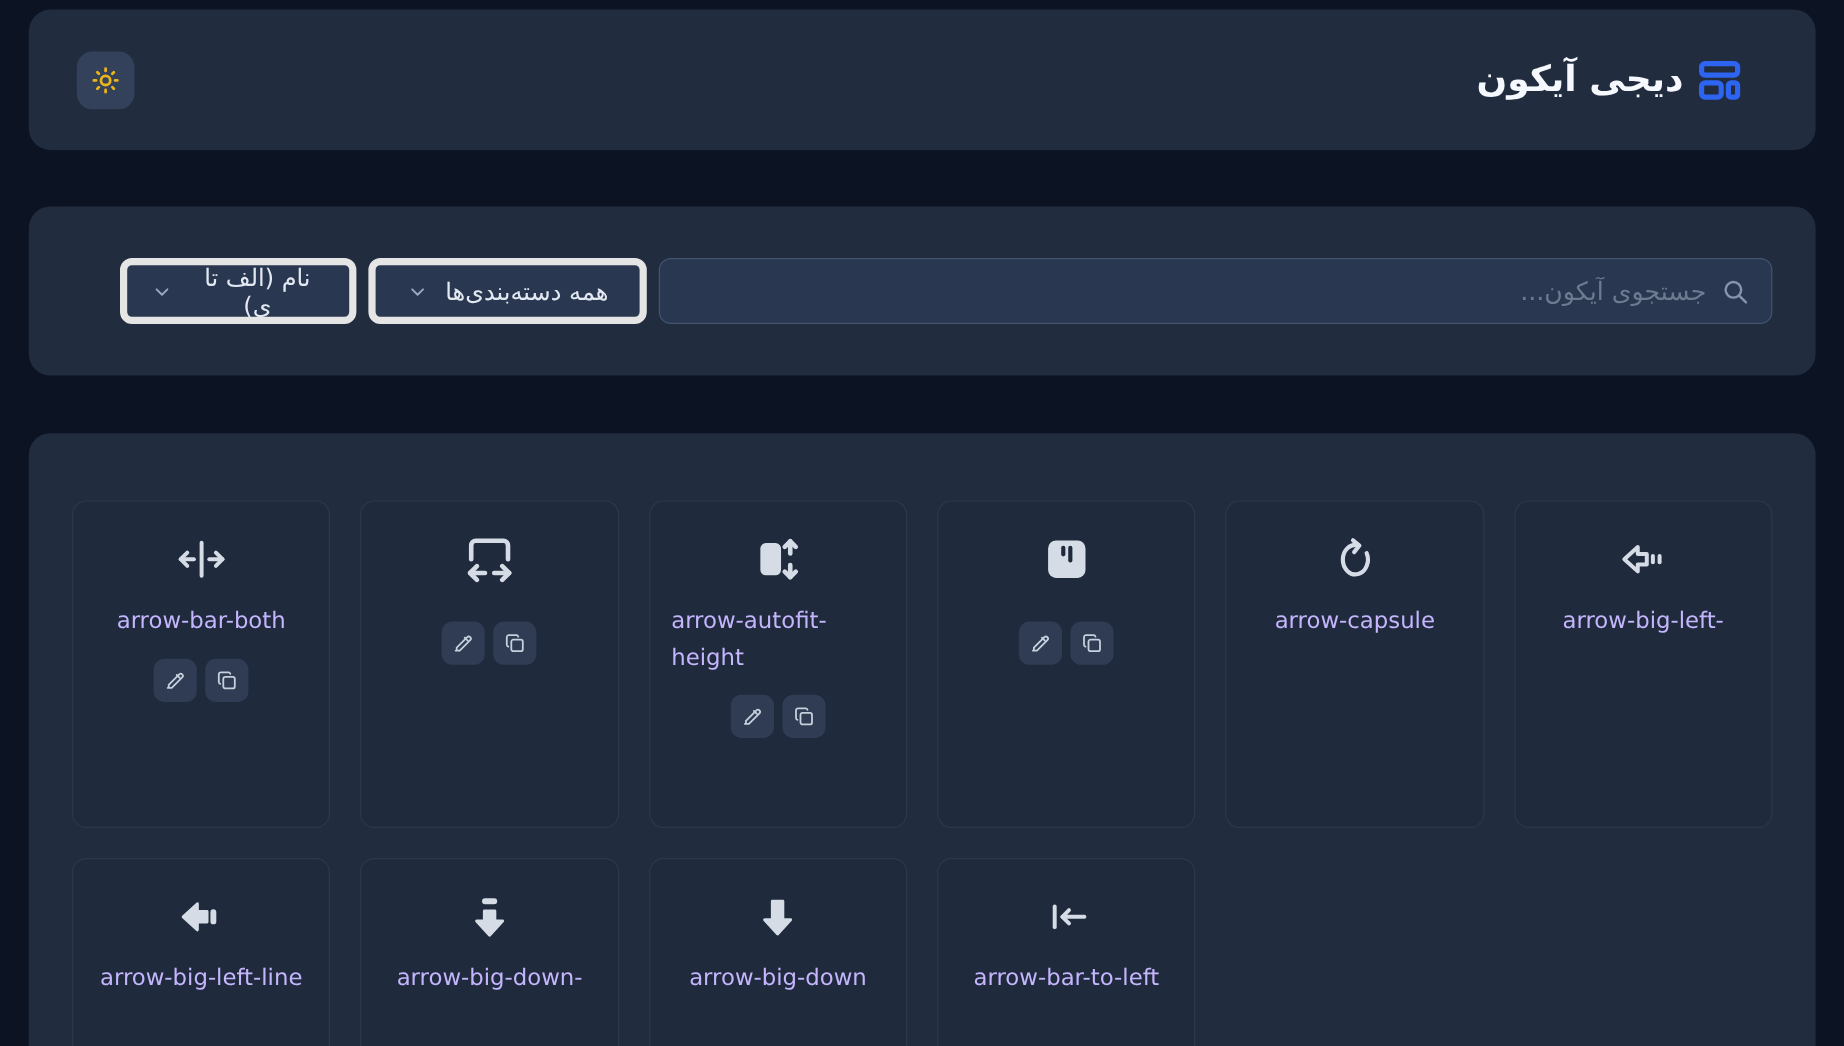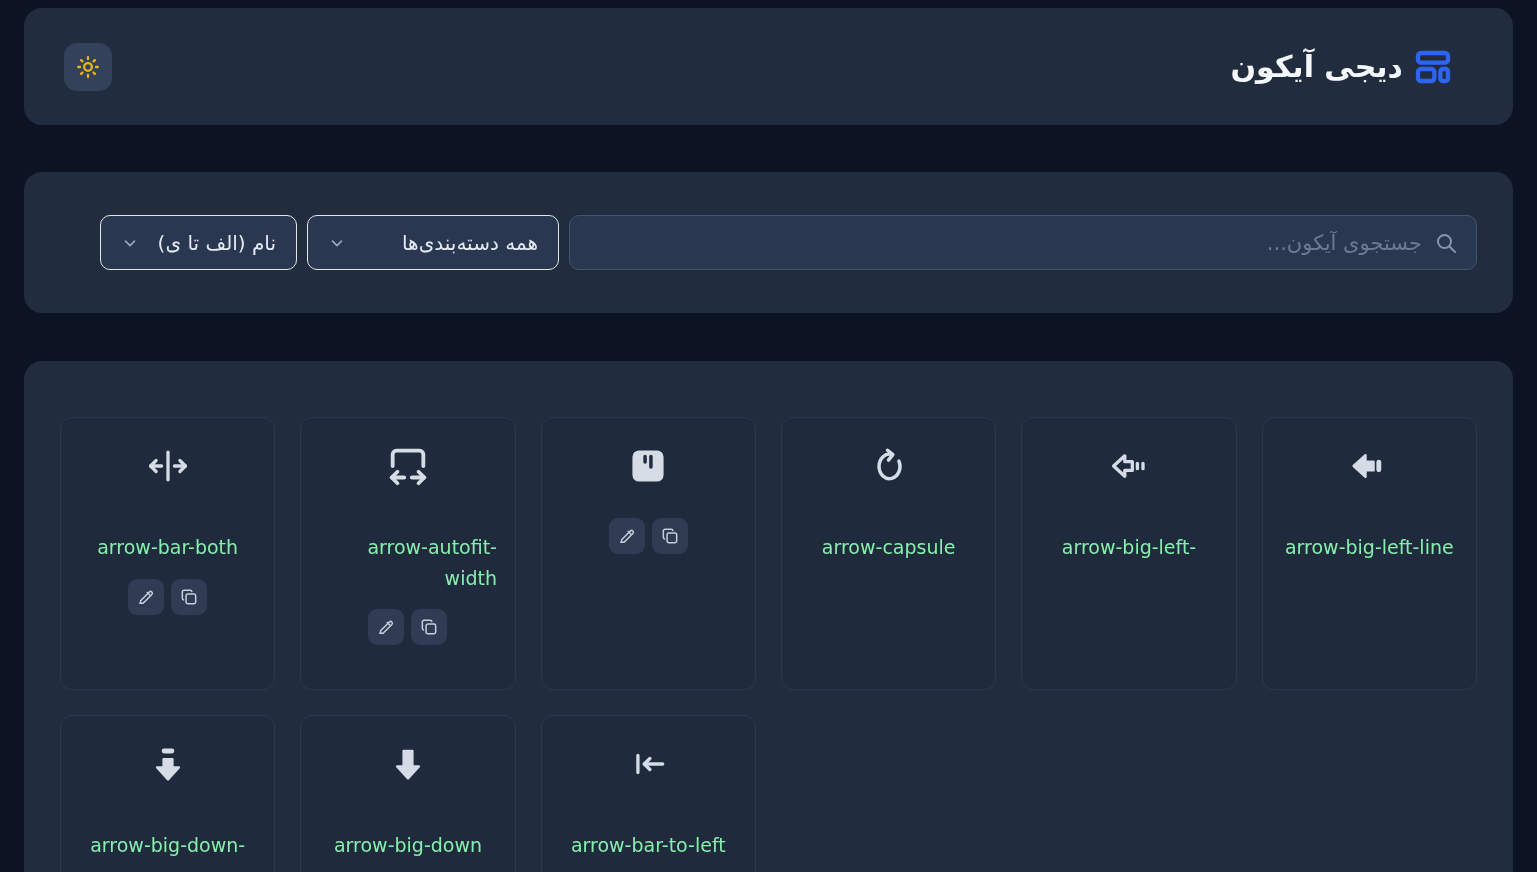--- a/index.html
+++ b/index.html
@@ -40,28 +40,28 @@
     background:#293750; border:1px solid #45546e; border-radius:10px;
     display:flex; align-items:center; gap:12px; padding:0 18px;
   }
   .search-box input {
     flex:1; background:transparent; border:none; outline:none;
     font-family:"DejaVu Sans", sans-serif;
     font-size:21px; color:#dfe6f0;
   }
   .search-box input::placeholder { color:#6d7a90; }
   .select-btn {
-    height:55px; background:#293750; border:1px solid #e5e5e5; border-radius:10px;
+    height:55px; background:#293750; border:6px solid #e5e5e5; border-radius:10px;
     display:flex; align-items:center; justify-content:space-between;
     padding:0 20px; cursor:pointer;
     font-family:"DejaVu Sans", sans-serif;
     font-size:20px; color:#e3e9f2;
   }
   .select-btn .chev { display:flex; margin-right:14px; }
-  .select-category { width:252px; }
+  .select-category { width:232px;justify-content:center; }
   .select-sort { width:197px; }
   
   .grid-panel {
     margin:48px 24px 0;
     min-height:700px;
     background:#212c3f;
     border-radius:18px;
     padding:56px 36px 36px;
   }
   .icon-grid {
@@ -73,24 +73,23 @@
   .card {
     min-height:273px;
     background:#1f2a3c;
     border:1px solid #2b384e;
     border-radius:12px;
     padding:12px 12px 16px;
     display:flex; flex-direction:column; align-items:center;
   }
   .icon-area { height:72px; display:flex; align-items:center; justify-content:center; overflow:visible; }
   .icon-name {
-    margin-top:30px;
     max-width:178px;
     font-size:19px; line-height:30.5px;
-    color:#86efac; text-align:right;
+    color:#c4b5fd; text-align:left;
     overflow-wrap:break-word; direction:ltr;
   }
   .actions { margin-top:16px; display:flex; gap:7px; }
   .action-btn {
     width:36px; height:36px; border:none; border-radius:9px;
     background:#2f3c54; display:flex; align-items:center; justify-content:center;
     cursor:pointer; color:#c6cfdc;
   }
   svg { display:block; }
   .glyph { color:#d5dce6; }
@@ -280,35 +279,54 @@
       </button>
     </div>
   </div>
 
   <div class="card">
     <div class="icon-area">
       <svg class="glyph" width="46" height="46">
             <use href="#i-arrow-autofit-width"></use>
           </svg>
     </div>
-    <div class="icon-name">arrow-autofit-width</div>
     <div class="actions">
       <button class="action-btn">
         <svg width="20" height="20">
               <use href="#i-pencil"></use>
             </svg>
       </button>
       <button class="action-btn">
         <svg width="20" height="20">
               <use href="#i-copy"></use>
             </svg>
       </button>
     </div>
   </div>
 
+  <div class="card">
+    <div class="icon-area">
+      <svg class="glyph" width="46" height="46">
+            <use href="#i-arrow-autofit-height"></use>
+          </svg>
+    </div>
+    <div class="icon-name">arrow-autofit-height</div>
+    <div class="actions">
+      <button class="action-btn">
+        <svg width="20" height="20">
+              <use href="#i-pencil"></use>
+            </svg>
+      </button>
+      <button class="action-btn">
+        <svg width="20" height="20">
+              <use href="#i-copy"></use>
+            </svg>
+      </button>
+    </div>
+  </div>
 
 
   <div class="card">
     <div class="icon-area">
       <svg class="glyph" width="44" height="44">
             <use href="#i-align-box-top-center"></use>
           </svg>
     </div>
     <div class="actions">
       <button class="action-btn">

